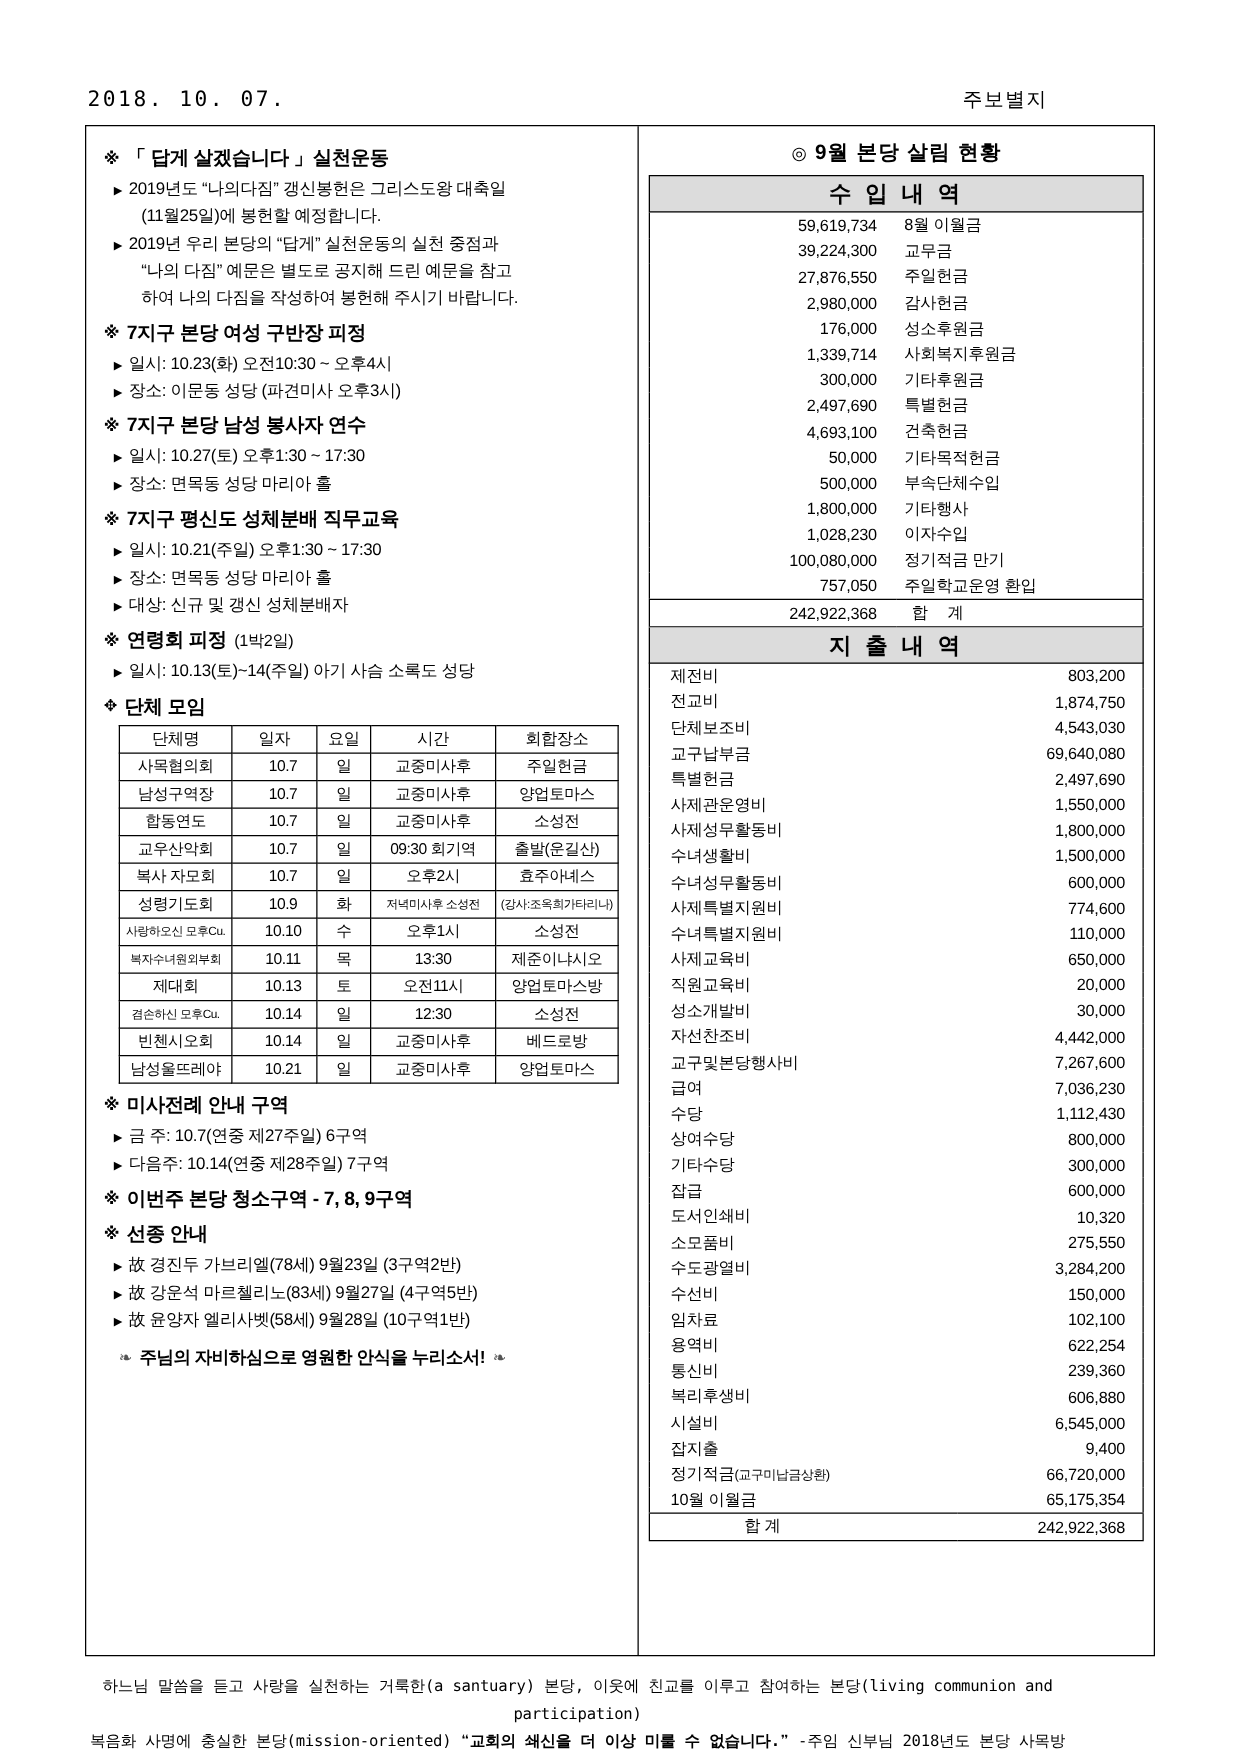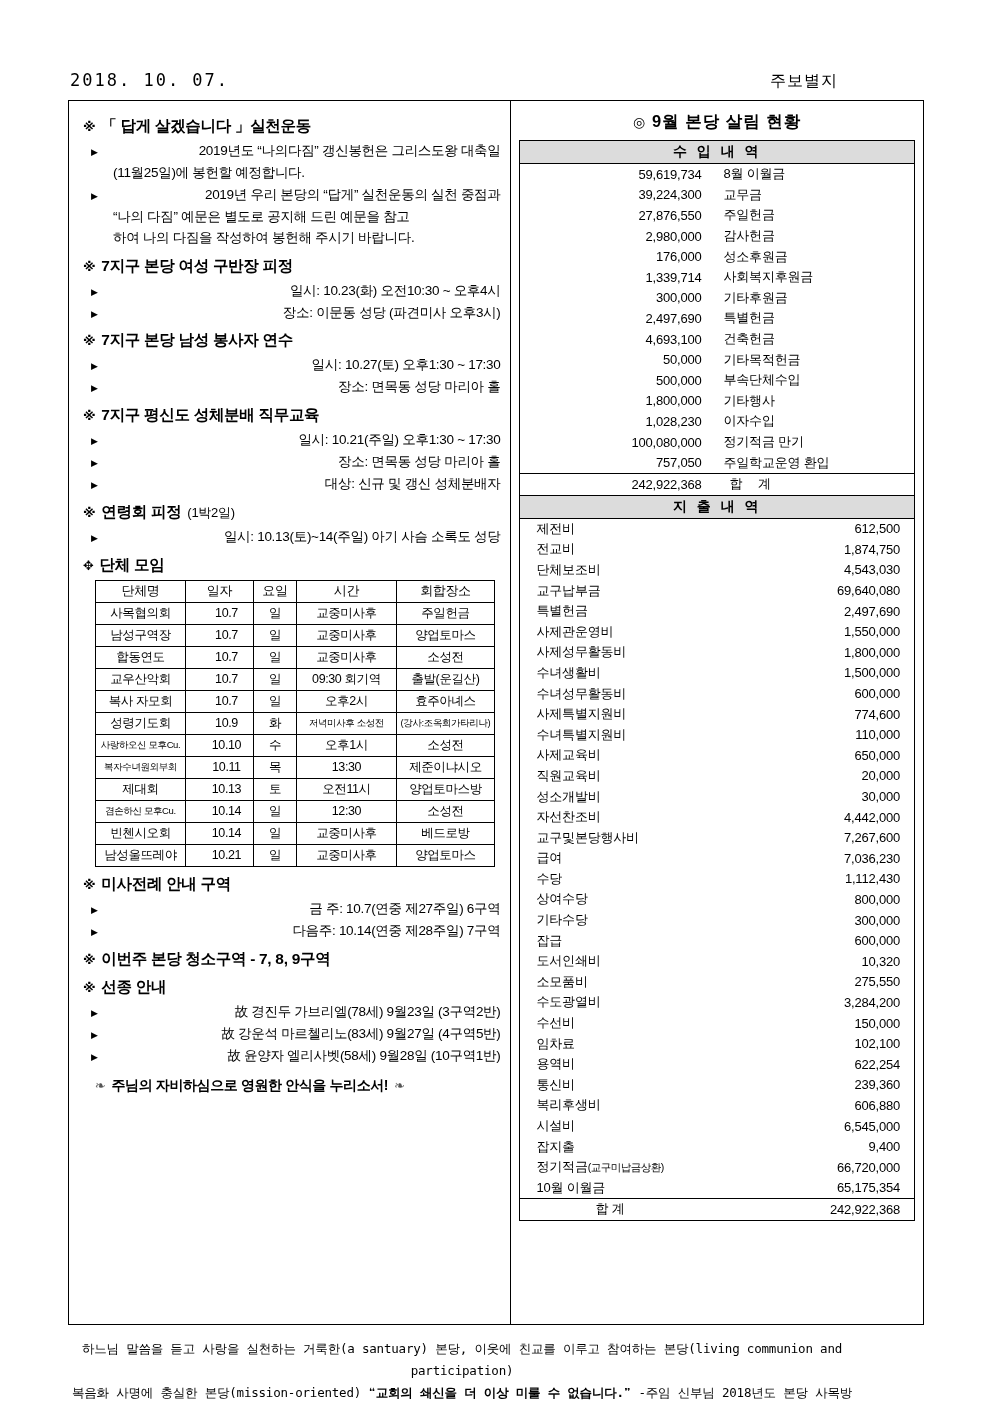--- a/index.html
+++ b/index.html
@@ -79,21 +79,21 @@
     font-size: 13.5px;
     line-height: 1.55;
     margin: 1px 0 1px 10px;
     letter-spacing: -0.3px;
   }
   .bullet-line .tri {
     flex: 0 0 12px;
     font-size: 9px;
     padding-top: 5px;
   }
-  .bullet-line .txt { flex: 1; text-align: right; }
+  .bullet-line .txt { flex: 1; }
   .cont-line {
     font-size: 13.5px;
     line-height: 1.55;
     margin-left: 32px;
     letter-spacing: -0.3px;
   }
 
   
   table.grp {
     border-collapse: collapse;
@@ -135,21 +135,21 @@
     font-size: 16.5px;
     letter-spacing: 1px;
     margin: 2px 0 7px 0;
   }
   .r-title .dot { font-size: 14px; }
   .band {
     background: #dcdcdc;
     border: 1px solid #000;
     text-align: center;
     font-weight: bold;
-    font-size: 14px;
+    font-size: 18px;
     letter-spacing: 3px;
     padding: 2px 0;
   }
   table.money {
     border-collapse: collapse;
     width: 100%;
     font-size: 13px;
     border-left: 1px solid #000;
     border-right: 1px solid #000;
   }
@@ -484,21 +484,21 @@
               <td class="label-c">합  계</td>
             </tr>
           </tbody>
       </table>
 
       <div class="band" style="border-top:none">지 출 내 역</div>
       <table class="money outline-box">
         <tbody id="expense-body">
             <tr>
               <td class="name-left">제전비</td>
-              <td class="amt-right">612,500</td>
+              <td class="amt-right">803,200</td>
             </tr>
             <tr>
               <td class="name-left">전교비</td>
               <td class="amt-right">1,874,750</td>
             </tr>
             <tr>
               <td class="name-left">단체보조비</td>
               <td class="amt-right">4,543,030</td>
             </tr>
             <tr>

